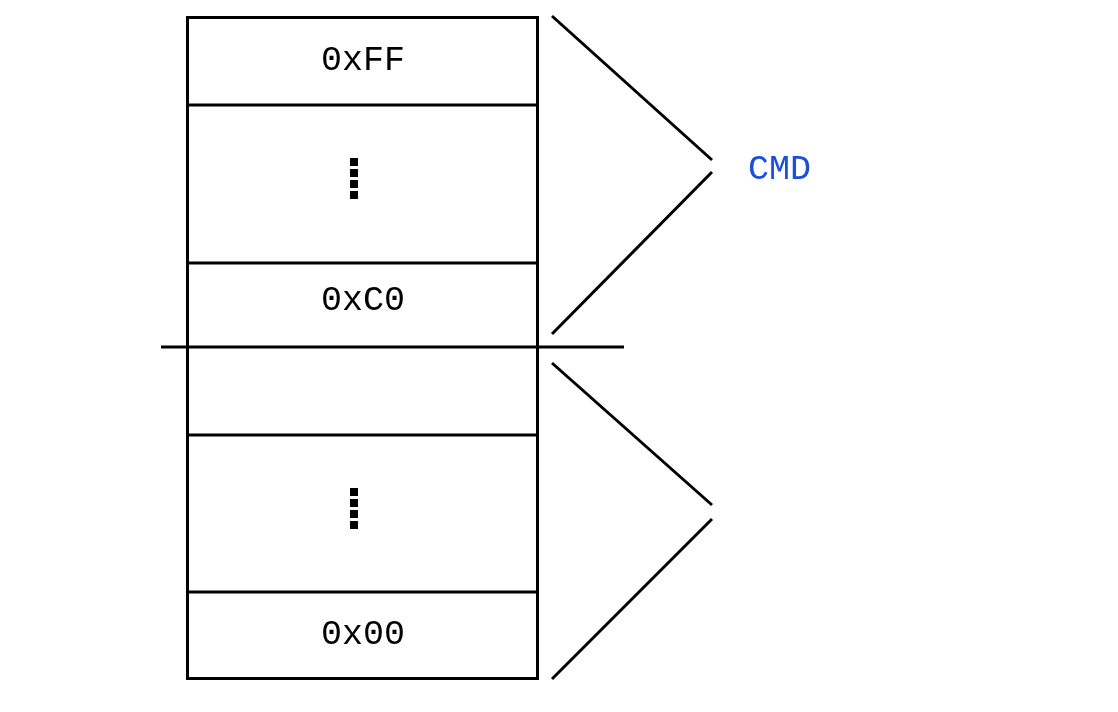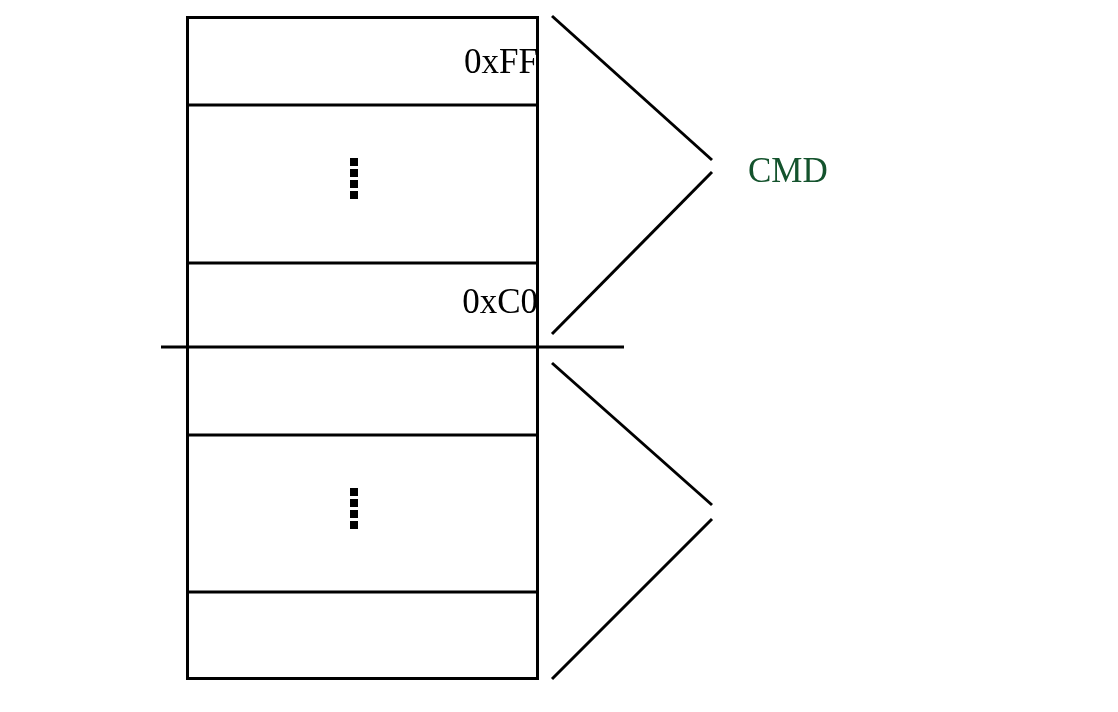--- a/index.html
+++ b/index.html
@@ -24,33 +24,33 @@
   }
   .svg-layer {
     position: absolute;
     left: 0;
     top: 0;
     width: 1118px;
     height: 712px;
   }
   .cell-label {
     position: absolute;
-    text-align: right;
-    font-family: Liberation Serif, serif;
+    text-align: center;
+    font-family: Liberation Mono, monospace;
     font-size: 35px;
     line-height: 1;
     color: #000000;
     white-space: nowrap;
   }
   .brace-label {
     position: absolute;
-    font-family: Liberation Serif, serif;
+    font-family: Liberation Mono, monospace;
     font-size: 35px;
     line-height: 41px;
-    color: #14532d;
+    color: #1d4ed8;
     text-align: center;
     white-space: nowrap;
   }
   .ellipsis-dots {
     position: absolute;
     width: 9px;
   }
   .ellipsis-dots i {
     display: block;
     width: 8px;
@@ -95,19 +95,20 @@
   <div class="cell-label" style="left:188px; top:284px; width:350px;">0xC0</div>
 
 
   <div class="ellipsis-dots" style="left:350px; top:488px;">
     <i></i>
       <i></i>
       <i></i>
       <i></i>
   </div>
 
+  <div class="cell-label" style="left:188px; top:618px; width:350px;">0x00</div>
 
   <div class="brace-label" style="left:748px; top:150px; width:180px; text-align:left;">CMD</div>
 
   <div class="brace-label" style="left:712px; top:446px; width:320px;">
   </div>
 
 </div>
 
 </body></html>

